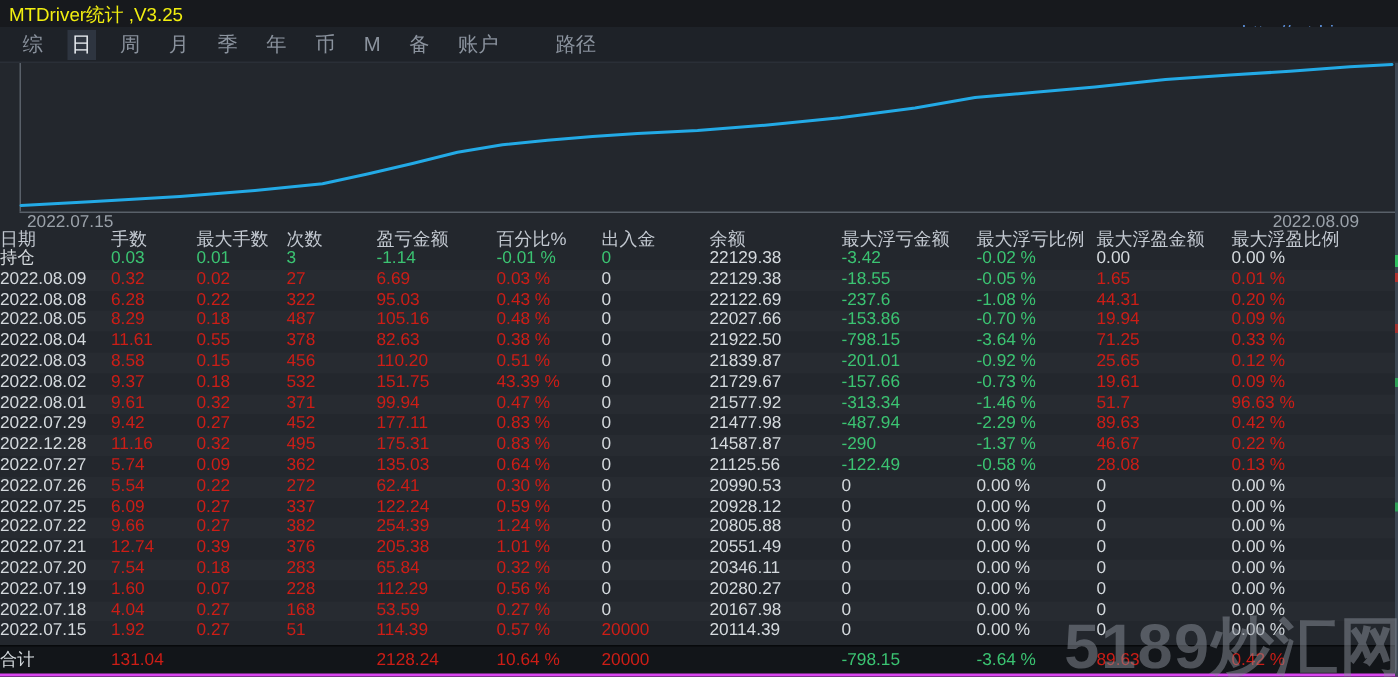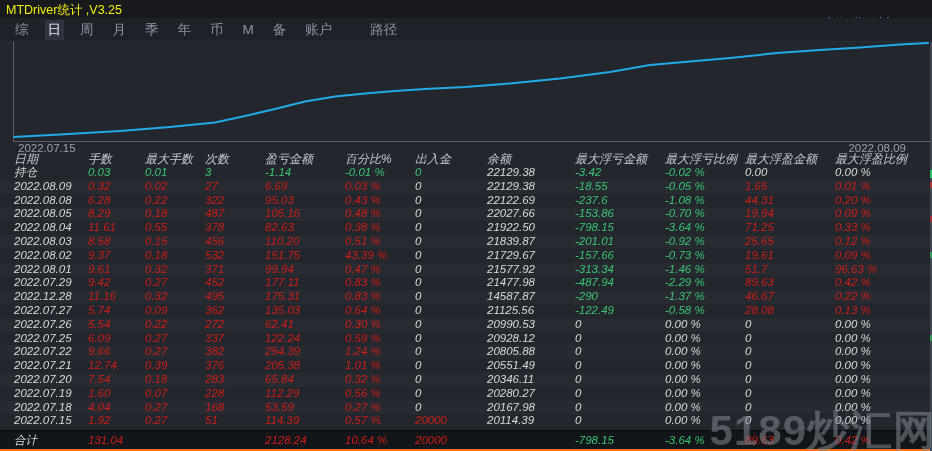--- a/index.html
+++ b/index.html
@@ -25,32 +25,31 @@
   .chart{position:absolute;top:42px;left:0;width:932px;height:110px;}
   .chart svg{display:block;}
   .chart-label{position:absolute;top:100px;font-size:11.5px;color:#9aa1a9;}
   .chart-label.left{left:18px;}
   .chart-label.right{right:26px;}
   
   .table{position:absolute;top:152px;left:0;right:0;}
   .trow{
     display:grid;
     grid-template-columns:74px 57px 60px 60px 80px 70px 72px 88px 90px 80px 90px 1fr;
-    padding-left:14px;height:13.8px;line-height:13.9px;font-size:11.5px;
+    height:13.8px;line-height:13.9px;font-size:11.5px;
     white-space:nowrap;
-    font-style:italic;
   }
   .trow.stripe{background:rgba(255,255,255,0.02);}
   .thead-row{height:14px;line-height:14px;font-size:12px;color:#c3c9d1;}
   .c-w{color:#d5dade;}
   .c-r{color:#cd1d16;}
   .c-g{color:#3bc472;}
   .total-band{
     position:absolute;left:0;right:0;top:430px;height:18px;
-    background:#121519;border-top:1px solid #07090b;border-bottom:3px solid #f97316;
+    background:#121519;border-top:1px solid #07090b;border-bottom:3px solid #d946ef;
   }
   .total-band .trow{height:18px;line-height:18px;background:none;}
   
   .watermark{
     position:absolute;right:-4px;bottom:-8px;font-size:42px;font-weight:bold;
     color:#8a9099;opacity:.5;letter-spacing:1px;z-index:5;pointer-events:none;
   }
   .edge-strip{position:absolute;right:0;top:42px;bottom:0;width:2px;background:#3d4753;z-index:4;}
   .edge-strip .m{position:absolute;left:0;width:2px;}
   .m1{top:128px;height:8px;background:#2fbf5f;}

